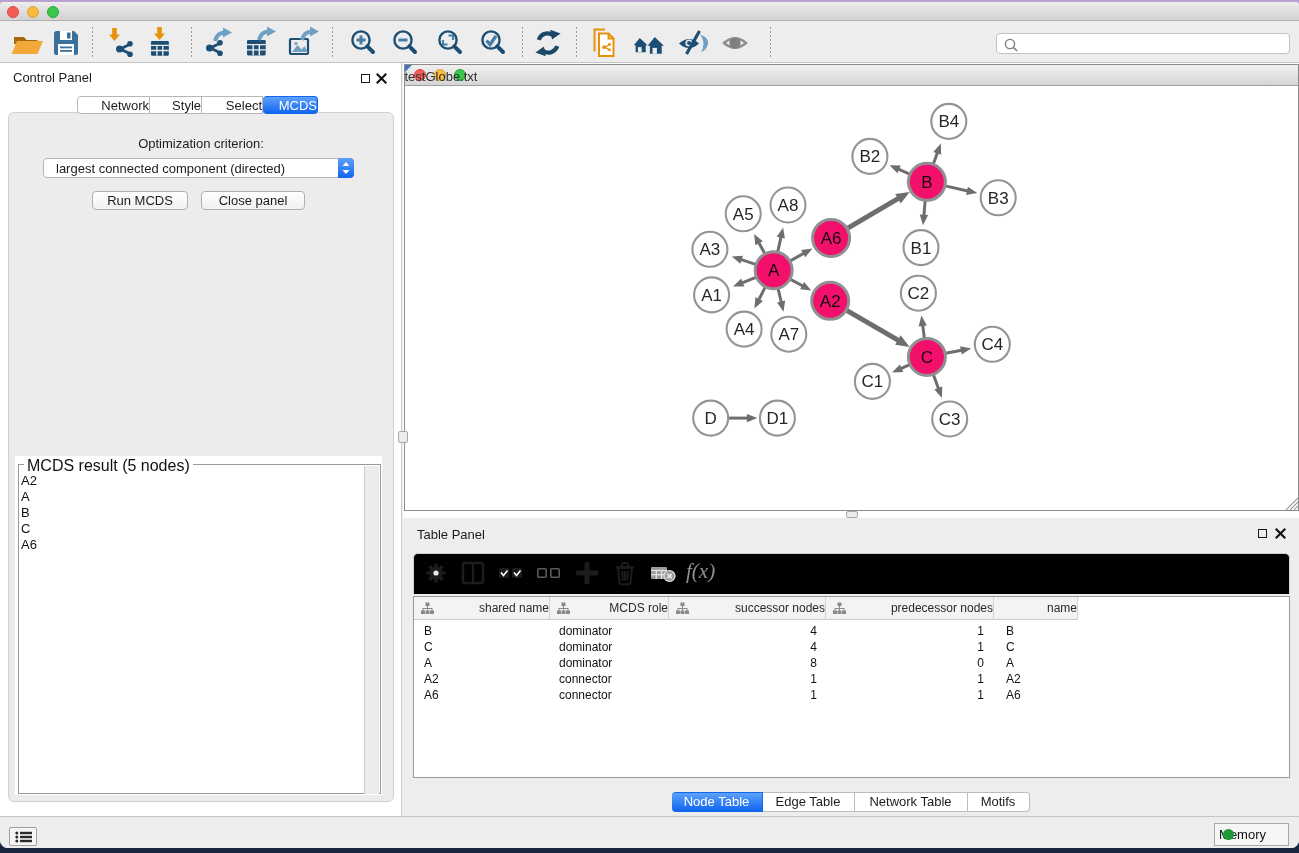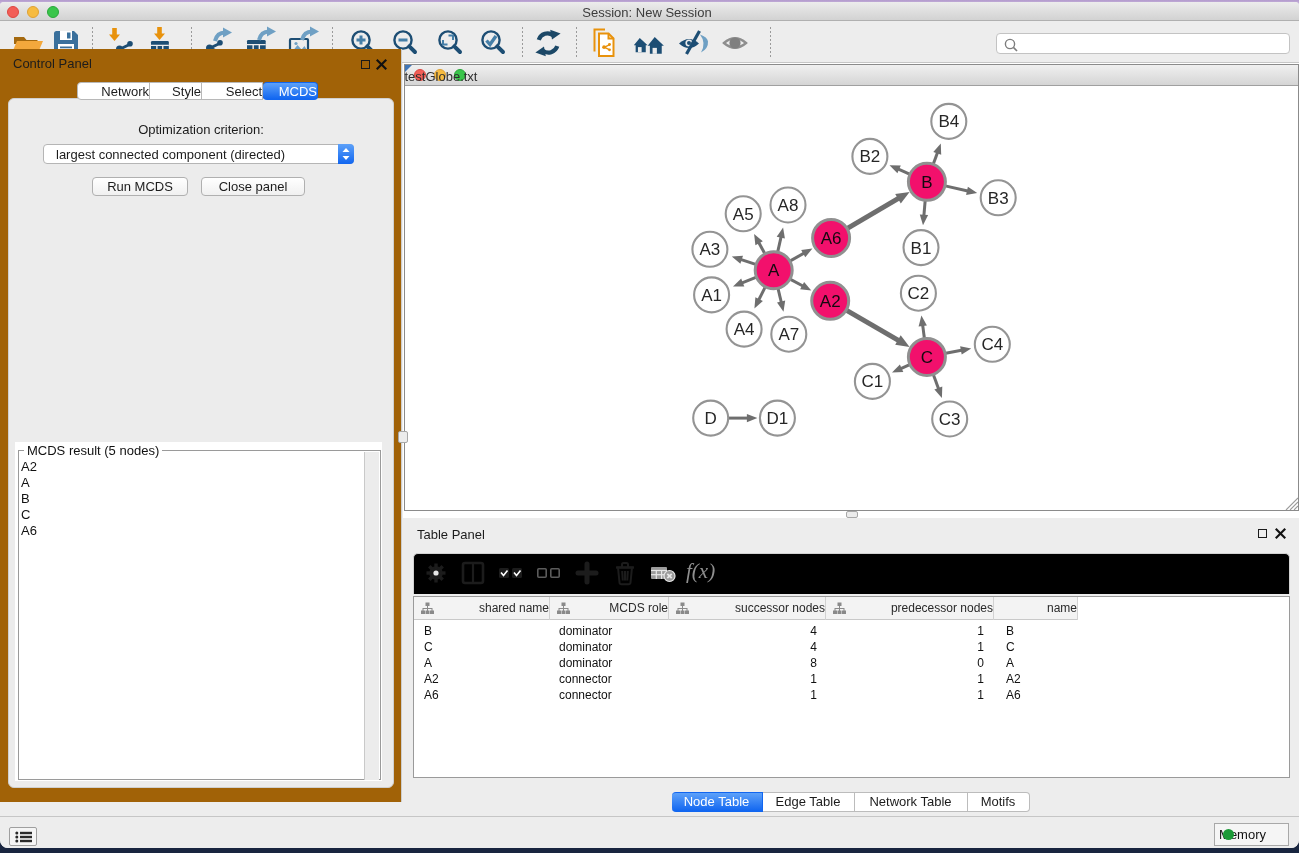--- a/index.html
+++ b/index.html
@@ -6,34 +6,34 @@
 .abs{position:absolute}
 #win{position:absolute;left:0;top:2px;width:1299px;height:846px;background:#ededed;border-radius:4px 4px 8px 8px;overflow:hidden}
 #lav{position:absolute;left:0;top:0;width:1299px;height:5px;background:linear-gradient(#b39bcd,#d0bde2)}
 #titlebar{position:absolute;left:0;top:0;width:100%;height:19px;background:linear-gradient(#ececec,#d2d2d2);border-bottom:1px solid #b0b0b0}
 #titlebar .t{position:absolute;width:1294px;text-align:center;top:2.5px;font-size:13px;color:#3c3c3c}
 .tl{position:absolute;width:12px;height:12px;border-radius:50%;top:3.5px}
 #toolbar{position:absolute;left:0;top:20px;width:100%;height:41px;background:#ededed;border-bottom:1px solid #c6c6c6}
 .sep{position:absolute;top:5px;height:31px;width:1px;background-image:linear-gradient(#9a9a9a 40%,transparent 40%);background-size:1px 4px}
 #searchbox{position:absolute;left:996px;top:11px;width:294px;height:21px;background:#fff;border:1px solid #c3c3c3;border-radius:4px}
 
-#cpanel{position:absolute;left:0;top:47px;width:402px;height:753px;background:#a16207;border-right:1px solid #cdcdcd}
+#cpanel{position:absolute;left:0;top:61px;width:402px;height:753px;background:#ffffff;border-right:1px solid #cdcdcd}
 #cpanel .title{position:absolute;left:13px;top:7px;font-size:13px;color:#1c1c1c}
 #tabs{position:absolute;left:77px;top:33px;height:18px;display:flex;font-size:13px;z-index:3}
 #tabs .tab{height:18px;line-height:17px;background:#fff;border:1px solid #b8b8b8;border-left:none;color:#1c1c1c;text-align:right}
 #tabs .tab:first-child{border-left:1px solid #b8b8b8;border-radius:4px 0 0 4px}
 #tabs .tab.sel{background:linear-gradient(#5da1f9,#1166f0);border-color:#1166f0;color:#fff;border-radius:4px}
 #innerp{position:absolute;left:8px;top:49px;width:386px;height:690px;border:1px solid #d0d0d0;border-radius:6px;background:#ececec}
 #optlabel{position:absolute;left:0;top:73px;width:402px;text-align:center;font-size:13px;color:#1c1c1c}
 #dropdown{position:absolute;left:43px;top:95px;width:311px;height:20px;background:#fff;border:1px solid #b5b5b5;border-radius:4px;font-size:13px;color:#1c1c1c;line-height:19px;padding-left:12px}
 #dropstep{position:absolute;left:338px;top:95px;width:16px;height:20px;background:linear-gradient(#5da1f9,#1166f0);border-radius:0 4px 4px 0}
 .btn{position:absolute;top:128px;height:19px;background:linear-gradient(#ffffff,#f0f0f0);border:1px solid #b0b0b0;border-radius:4px;font-size:13px;color:#1c1c1c;text-align:center;line-height:18px}
 #resultwrap{position:absolute;left:15px;top:393px;width:367px;height:339px;background:#fff}
 #resultbox{position:absolute;left:2.5px;top:7.5px;width:363px;height:330px;border:1px solid #9a9a9a}
-#resultlabel{position:absolute;left:9px;top:1px;background:#fff;padding:0 3px;font-size:13px;color:#111}
+#resultlabel{position:absolute;left:9px;top:1px;background:#fff;padding:0 3px;font-size:16px;color:#111}
 #resultlist{position:absolute;left:6px;top:17px;font-size:13px;color:#111;line-height:16px}
 #resultsb{position:absolute;right:1px;top:1px;width:15px;height:328px;background:#ececec;border-left:1px solid #c9c9c9}
 
 #desktop{position:absolute;left:403px;top:61px;width:896px;height:753px;background:#fff}
 #netwin{position:absolute;left:0.5px;top:1px;width:895px;height:447px;border:1px solid #8b8b8b;background:#fff}
 #nettitle{position:absolute;left:0;top:0;width:100%;height:21px;background:linear-gradient(#f0f0f0,#d5d5d5);border-bottom:1px solid #a0a0a0}
 #nettitle .t{position:absolute;width:100%;top:4px;font-size:13px;color:#2e2e2e}
 #netcontent{position:absolute;left:0;top:22px;width:893px;height:423px;background:#fff;overflow:hidden}
 
 #tpanel{position:absolute;left:403px;top:516px;width:896px;height:298px;background:#ededed}
@@ -54,21 +54,20 @@
 #membtn{position:absolute;right:10px;top:6px;width:75px;height:23px;background:#f5f5f5;border:1px solid #a8a8a8;font-size:13px;color:#111;line-height:21px;text-align:right;padding-right:22px}
 #memdot{position:absolute;left:8px;top:5px;width:11px;height:11px;border-radius:50%;background:#1b9a37}
 </style></head>
 <body>
 <div id="lav"></div>
 <div id="win">
   <div id="titlebar">
     <span class="tl" style="left:7px;background:#f25e57;border:1px solid #dd4740"></span>
     <span class="tl" style="left:27px;background:#f6bb40;border:1px solid #dfa133"></span>
     <span class="tl" style="left:47px;background:#3ac54b;border:1px solid #2aa73a"></span>
-    <div class="t">Session: New Session</div>
   </div>
   <div id="toolbar">
     <div class="sep" style="left:92px"></div>
       <div class="sep" style="left:191px"></div>
       <div class="sep" style="left:331.5px"></div>
       <div class="sep" style="left:521.5px"></div>
       <div class="sep" style="left:575.5px"></div>
       <div class="sep" style="left:769.5px"></div>
       <svg class="abs" style="left:7px;top:3px" width="36" height="36" viewBox="0 0 36 36">
         <path d="M7 12 h10 l2.5 3 h11 v4 h-23.5 z" fill="#a4690f"></path>

